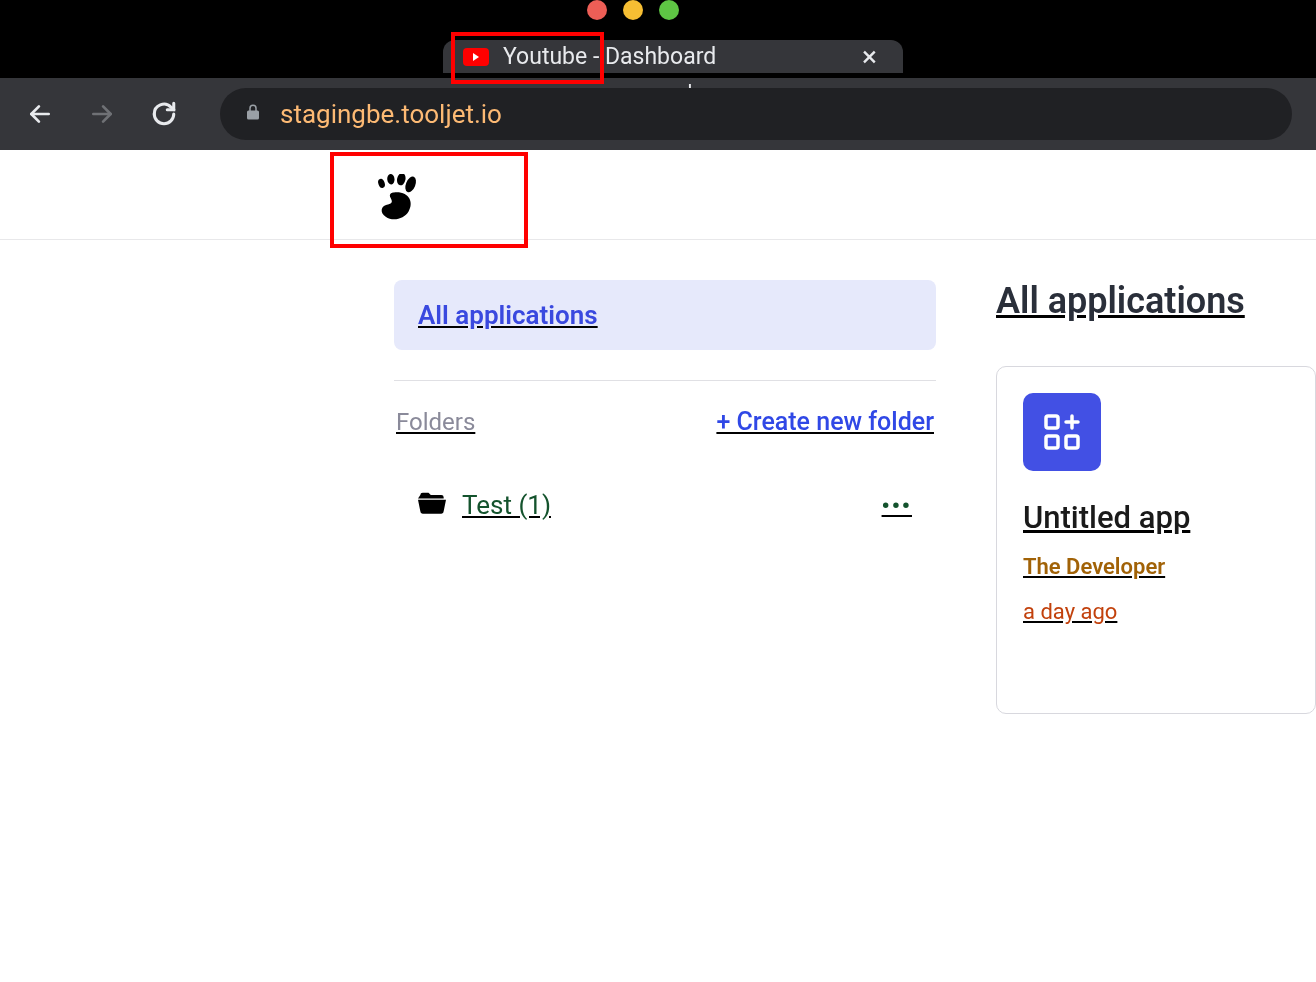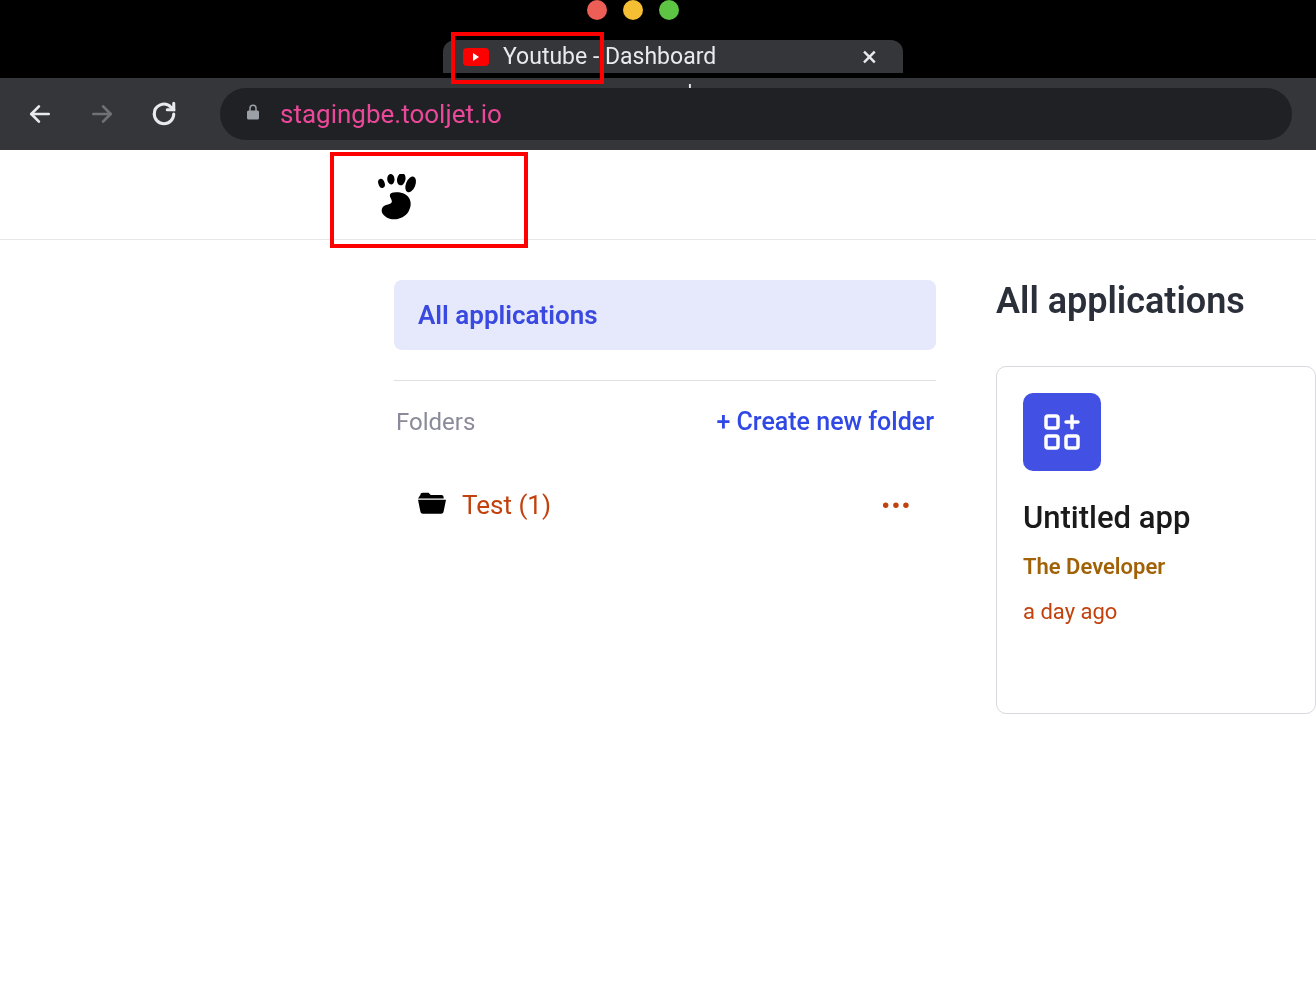--- a/index.html
+++ b/index.html
@@ -19,37 +19,37 @@
   .yt-play { width: 0; height: 0; border-left: 6px solid #fff; border-top: 4px solid transparent; border-bottom: 4px solid transparent; }
   .tab-title { color: #e8eaed; font-size: 23px; flex: 1; white-space: nowrap; overflow: hidden; }
   .tab-close { color: #e8eaed; font-size: 28px; padding: 0 6px; cursor: pointer; }
   .new-tab { color: #e8eaed; font-size: 32px; margin-left: 34px; font-weight: 300; cursor: pointer; }
   
   .nav-bar { background: #35363a; height: 72px; display: flex; align-items: center; padding: 0 24px; gap: 30px; }
   .nav-btn { color: #e8eaed; font-size: 28px; cursor: pointer; display:flex; align-items:center; justify-content:center; width:32px; height:32px;}
   .nav-btn.disabled { color: #6f7175; }
   .url-bar { flex: 1; background: #202124; border-radius: 30px; height: 52px; display: flex; align-items: center; padding: 0 24px; gap: 18px; margin-left: 10px;}
   .lock-icon { color: #9aa0a6; font-size: 20px; }
-  .url-text { color: #ec4899; font-size: 26px; }
+  .url-text { color: #fdba74; font-size: 26px; }
   
   
-  .page { background: #fff; }
+  .page { background: #fff; text-decoration: underline; }
   .page-header { height: 90px; border-bottom: 1px solid #e8e8ea; display: flex; align-items: center; padding-left: 330px; position: relative; }
   .logo-box { position: absolute; left: 330px; top: 2px; width: 198px; height: 96px; border: 4px solid #f00; display: flex; align-items: center; justify-content: flex-start; padding-left: 34px; }
   .logo-svg { width: 52px; height: 52px; }
   
   .content { display: flex; padding-left: 394px; padding-top: 40px; }
   .sidebar { width: 564px; }
   .nav-item { padding: 20px 24px; border-radius: 8px; font-size: 26px; font-weight: 600; }
   .nav-item.active { background: #e6e9fb; color: #3a49df; }
   .divider { border-top: 1px solid #e0e0e4; margin: 30px 0 26px 0; }
   .folders-row { display: flex; justify-content: space-between; align-items: center; padding: 0 2px; }
   .folders-label { color: #8a8a9a; font-size: 24px; }
   .create-folder { color: #3048e6; font-size: 25px; font-weight: 500; cursor: pointer; text-align: right; }
-  .folder-item { display: flex; align-items: center; gap: 16px; padding: 26px 24px; margin-top: 28px; font-size: 26px; color: #c2410c; }
+  .folder-item { display: flex; align-items: center; gap: 16px; padding: 26px 24px; margin-top: 28px; font-size: 26px; color: #14532d; }
   .folder-icon { font-size: 26px; }
   .folder-name { flex: 1; }
   .folder-more { font-size: 22px; letter-spacing: 2px; cursor: pointer; font-weight: 900; }
   
   .main { margin-left: 60px; }
   .main-title { font-size: 36px; font-weight: 600; color: #2a2f3a; margin-bottom: 44px; }
   .card { border: 1px solid #d8d8de; border-radius: 10px; padding: 26px; width: 320px; height: 348px; }
   .card-icon { width: 78px; height: 78px; background: #4250e4; border-radius: 10px; display: flex; align-items: center; justify-content: center; margin-bottom: 28px; }
   .card-title { font-size: 31px; font-weight: 500; color: #1a1a1a; margin-bottom: 18px; }
   .card-author { font-size: 22px; font-weight: 600; color: #a16207; margin-bottom: 20px; }

